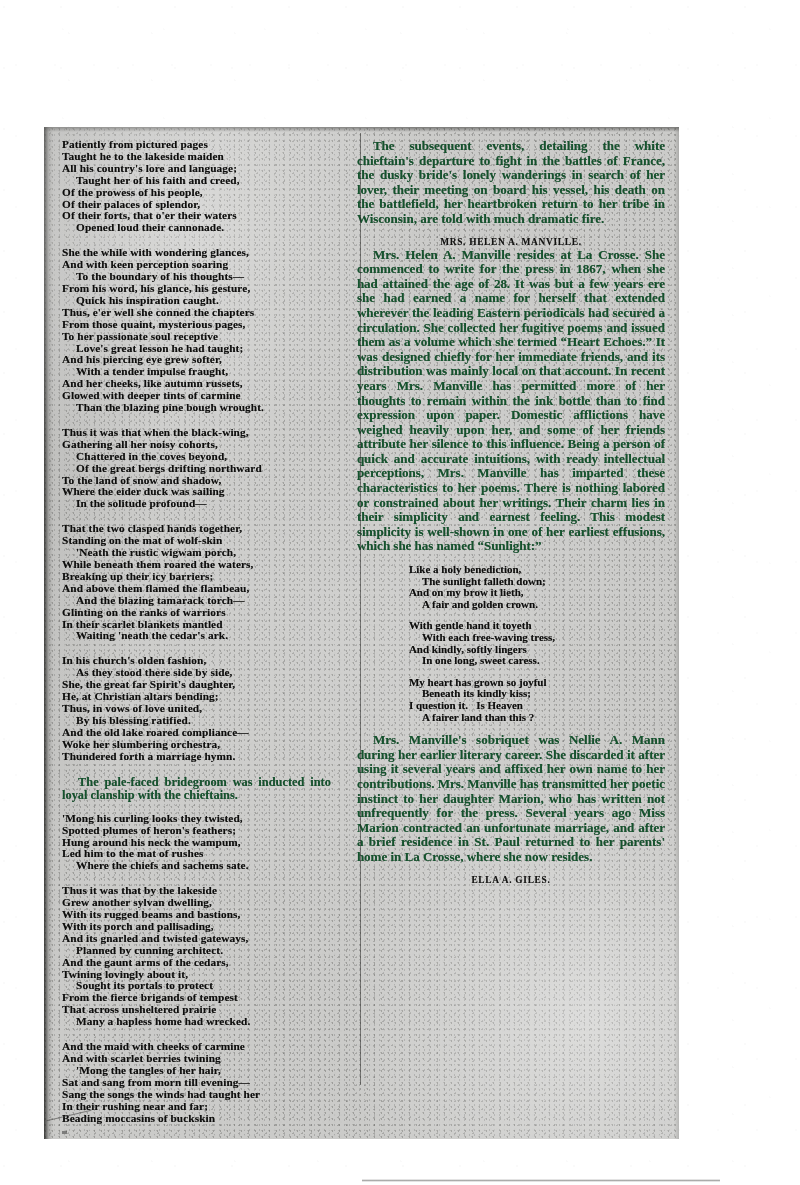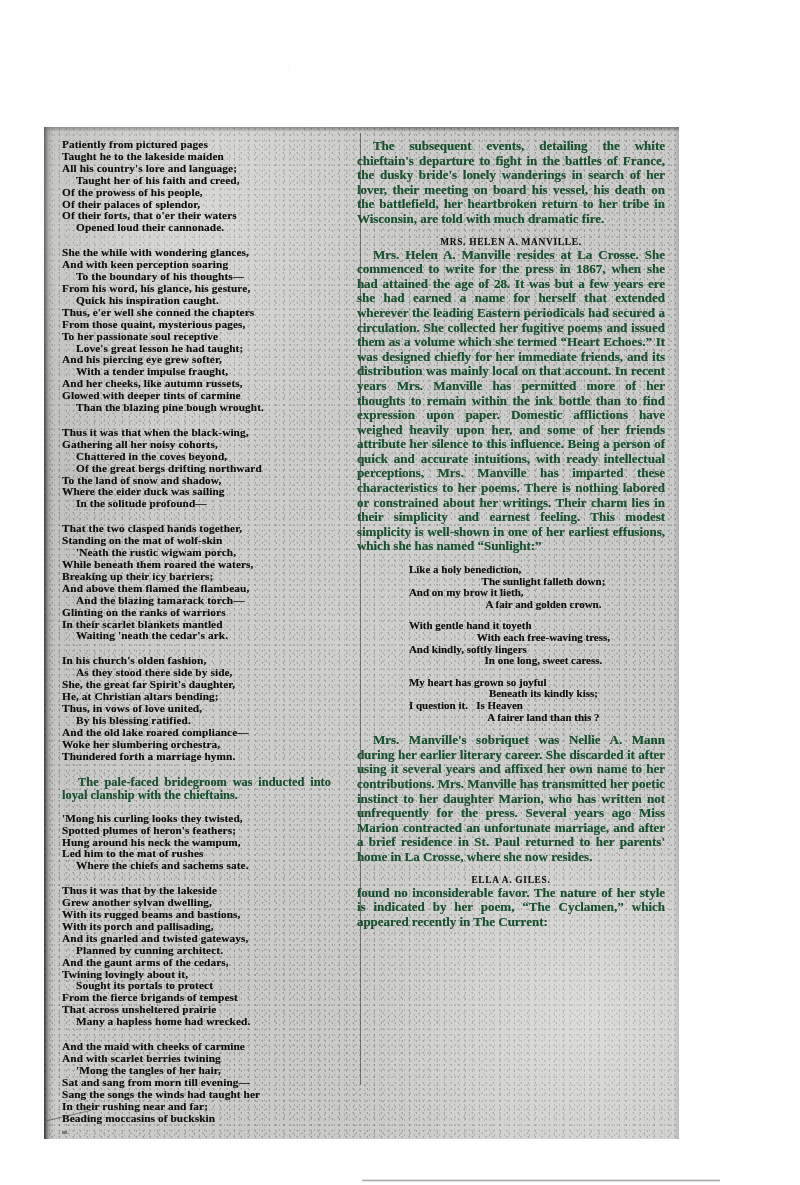--- a/index.html
+++ b/index.html
@@ -178,21 +178,21 @@
   .poem-block {
     margin: 6px 0 9px 0;
     padding-left: 52px;
     font-size: 11px;
     line-height: 11.6px;
     font-weight: 700;
     color: #0e0e0d;
   }
   .poem-block .stanza { margin-bottom: 10px; }
   .poem-block .l { display: block; white-space: pre; }
-  .poem-block .l.ind { padding-left: 13px; text-align: center; }
+  .poem-block .l.ind { padding-left: 13px; }
 
   
   #columns { text-shadow: 0 0 .6px rgba(0,0,0,.35); }
 </style>
 </head>
 <body>
 
 <div id="scan-page">
 
   <div id="scan-grain"></div>
@@ -331,18 +331,17 @@
               <span class="l">I question it.   Is Heaven</span>
               <span class="l ind">A fairer land than this ?</span>
             </div>
           </div>
 
         <p class="prose">Mrs. Manville's sobriquet was Nellie A. Mann during her earlier literary career. She discarded it after using it several years and affixed her own name to her contributions. Mrs. Manville has transmitted her poetic instinct to her daughter Marion, who has written not unfrequently for the press. Several years ago Miss Marion contracted an unfortunate marriage, and after a brief residence in St. Paul returned to her parents' home in La Crosse, where she now resides.</p>
 
         <div class="byline">ELLA A. GILES.</div>
 
 
-        <p class="prose" style="text-indent:0;">found no inconsiderable favor. The nature of her style is indicated by her poem, “The Cyclamen,” which appeared recently in The Current:</p>
 
       </div>
     </div>
   </div>
 </div>
 
 </body></html>

